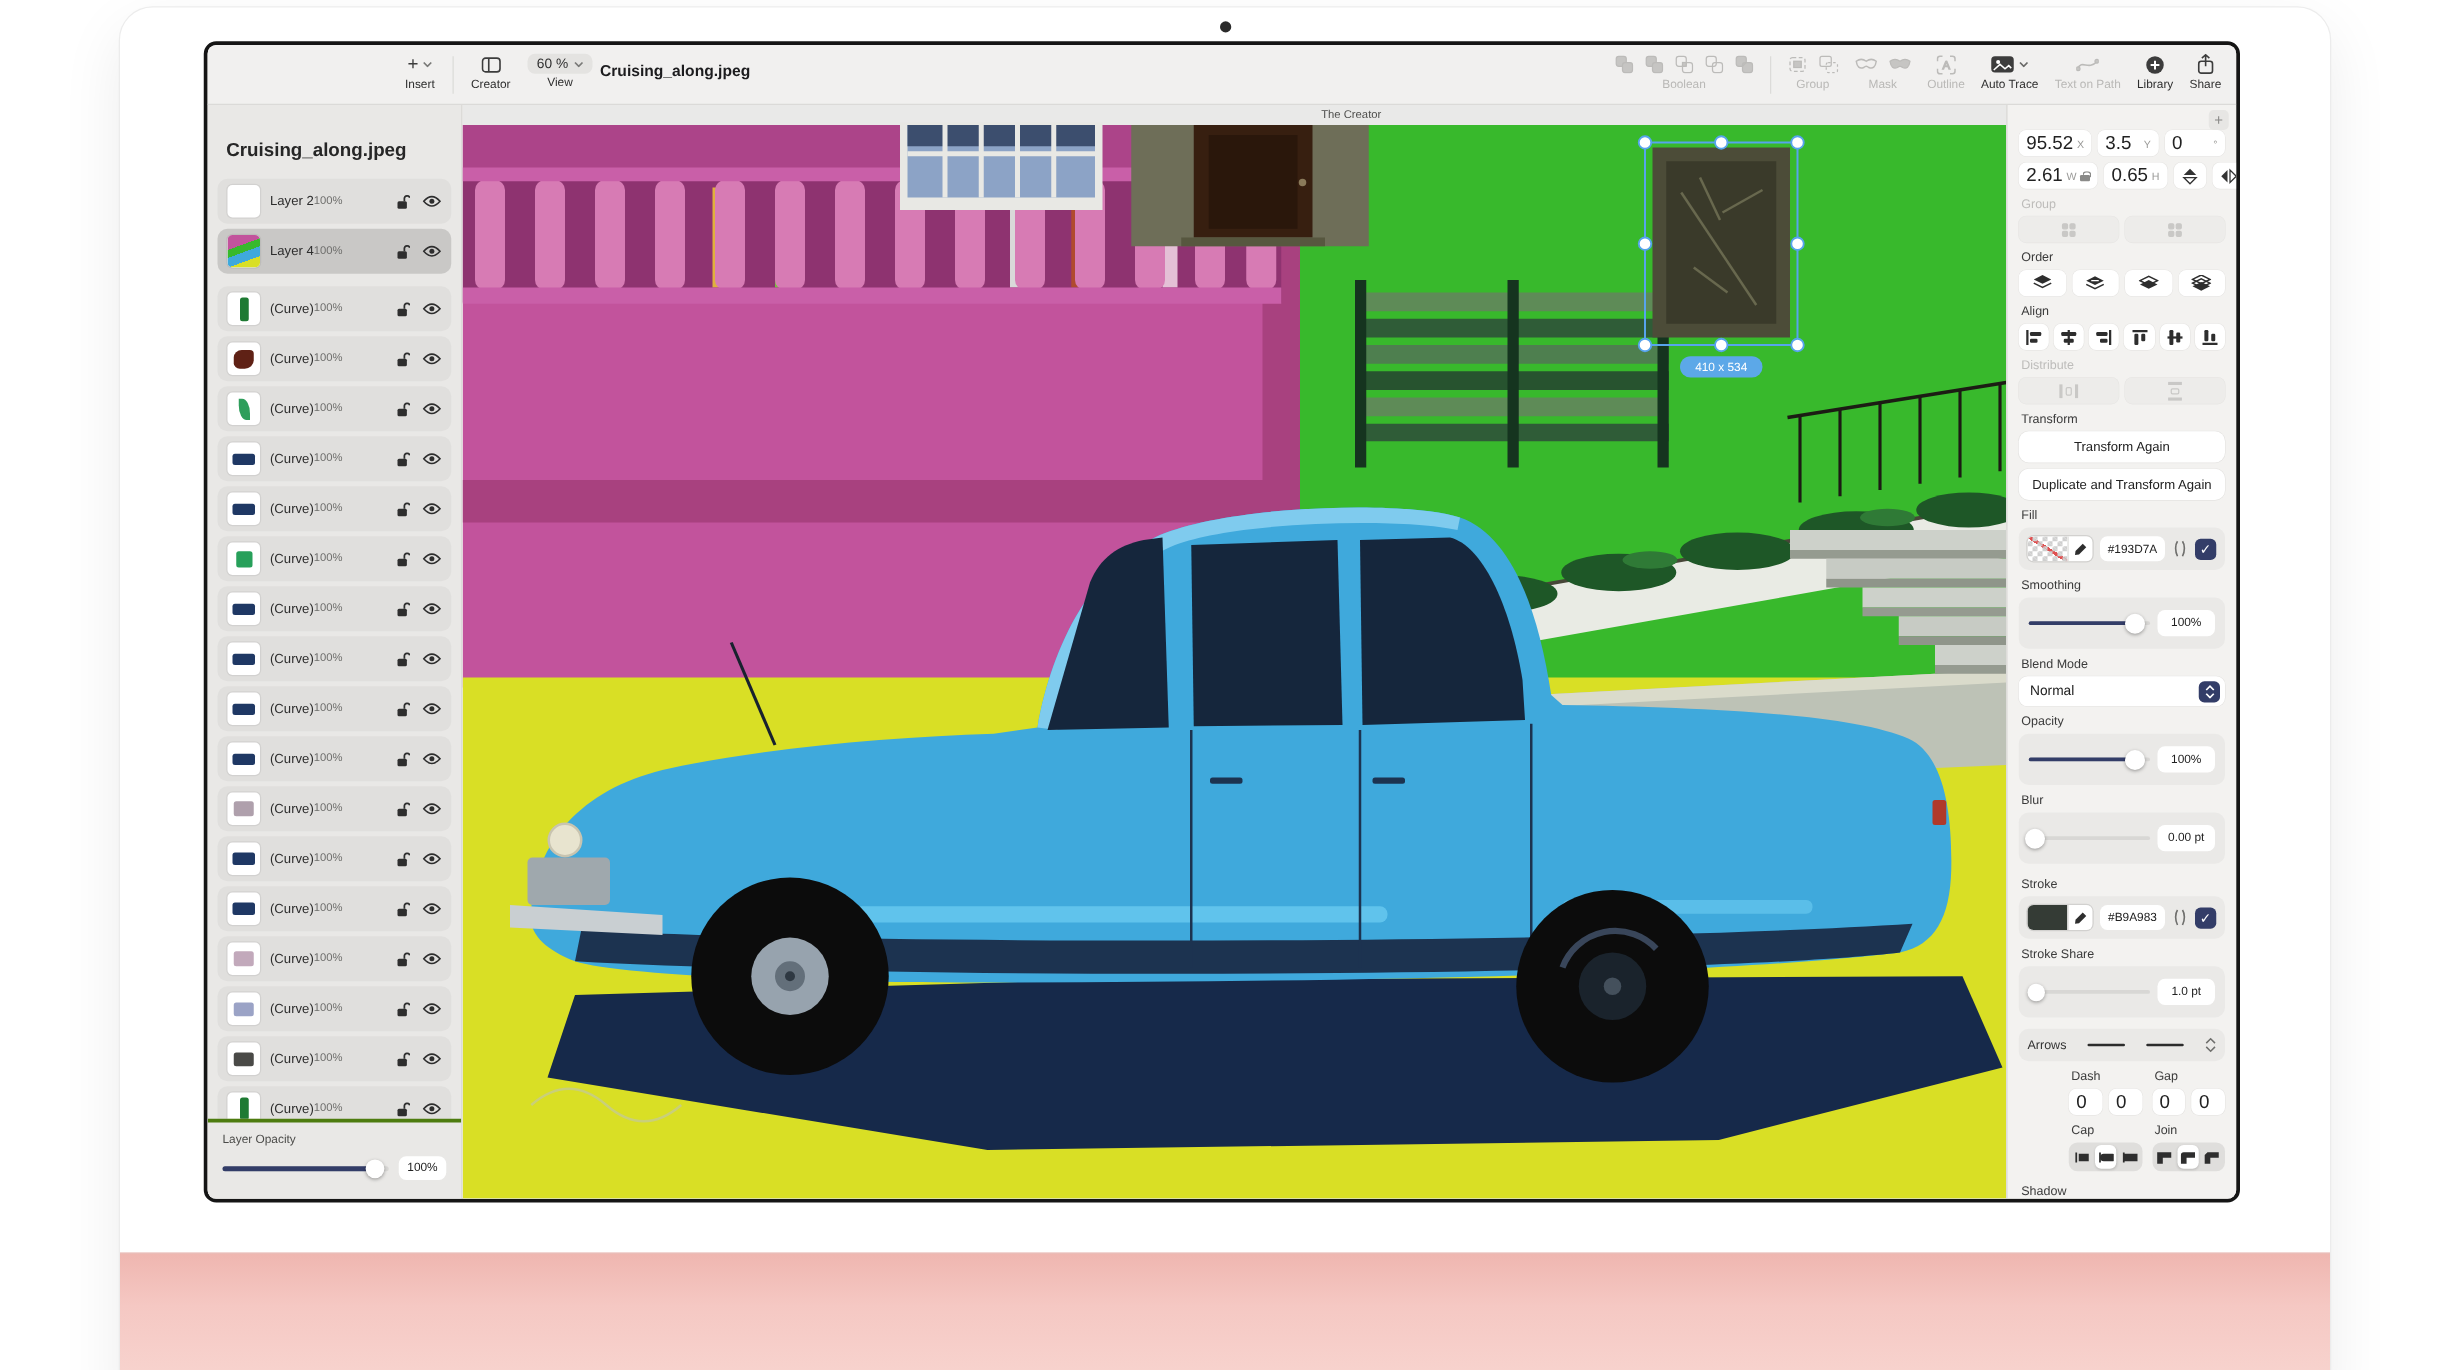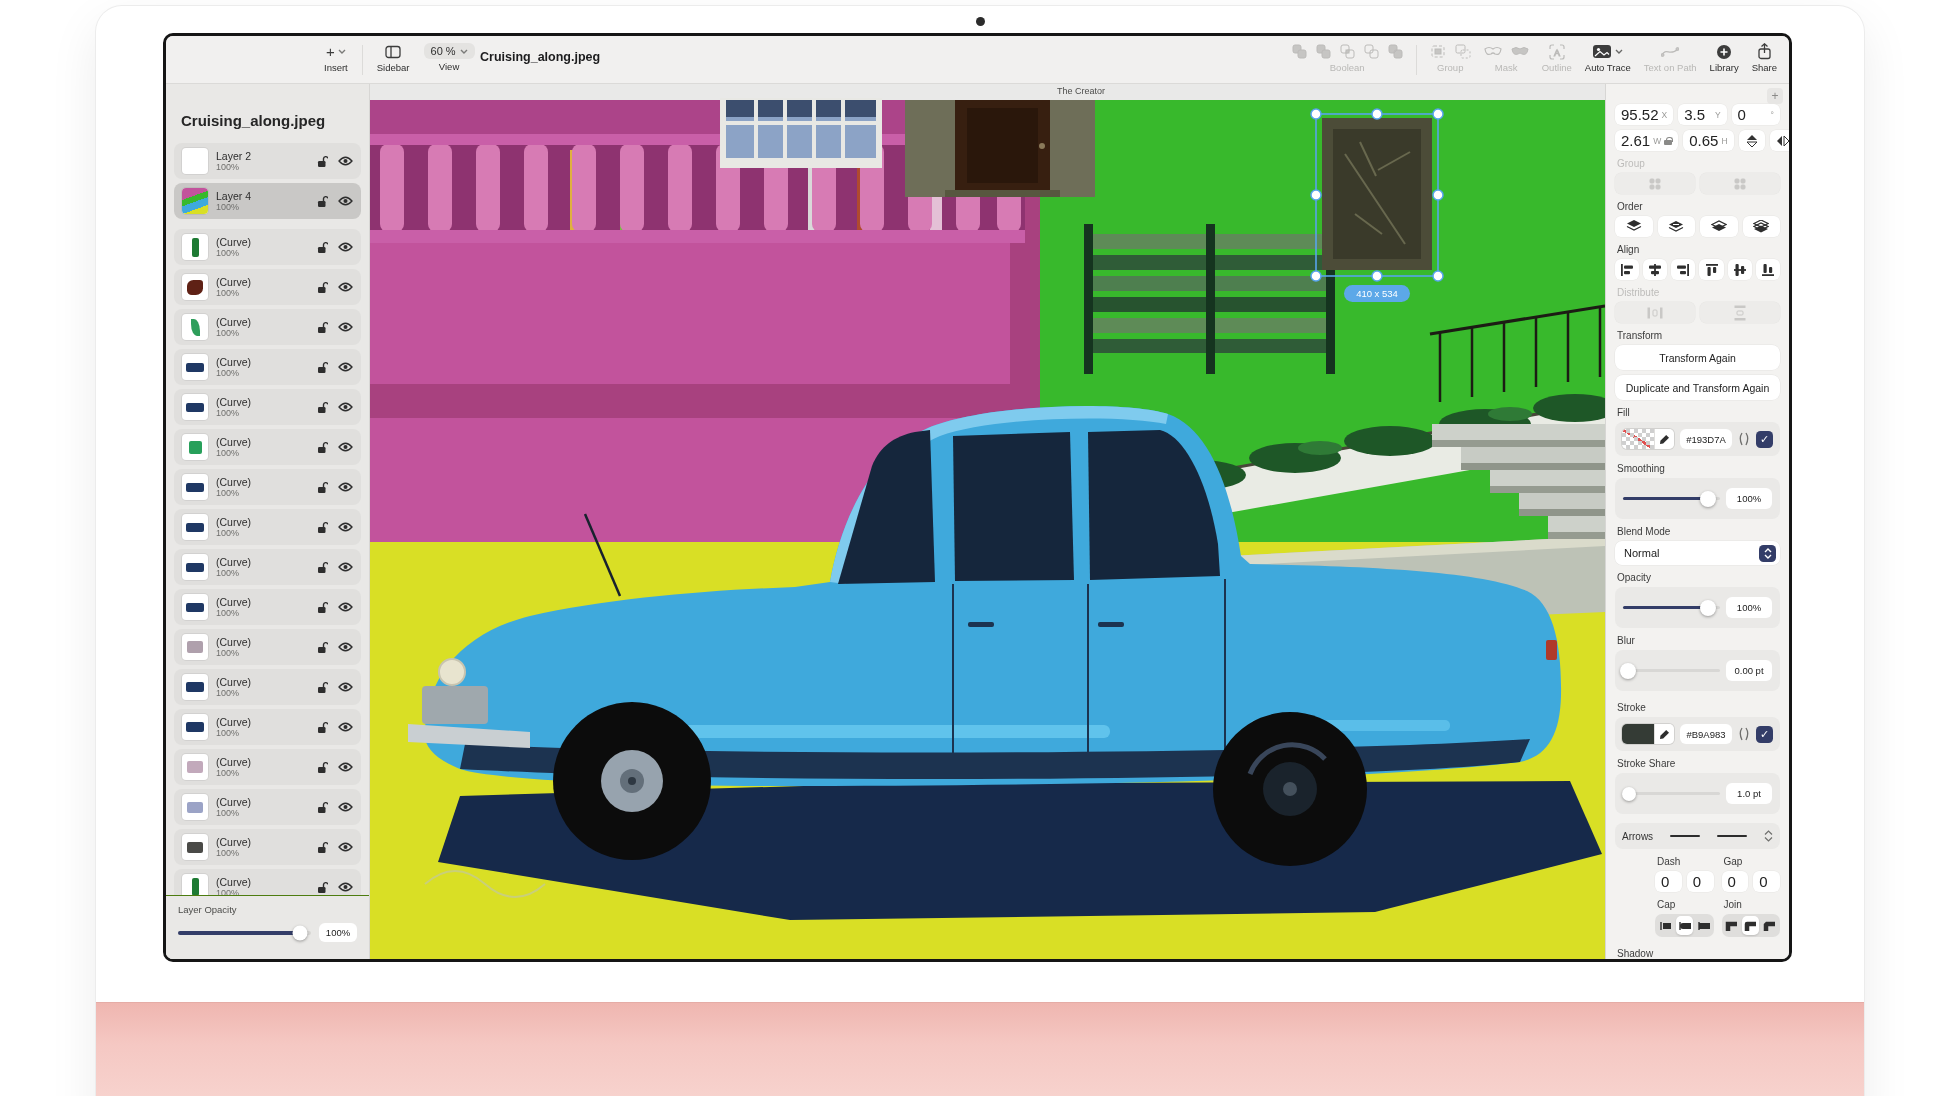--- a/index.html
+++ b/index.html
@@ -40,25 +40,25 @@
   
   .sidebar{width:204px;flex:0 0 204px;background:#E9E8E6;border-right:1px solid #D7D6D4;position:relative;overflow:hidden;}
   .sb-title{margin:28px 0 14px 15px;font-size:15px;font-weight:bold;color:#262626;}
   .layer-list{display:flex;flex-direction:column;gap:4px;padding:0 8px;}
   .layer-row{height:36px;border-radius:8px;background:#E0DFDD;display:flex;align-items:center;padding:0 8px;gap:8px;}
   .layer-row.selected{background:#C9C8C6;}
   .layer-gap{height:6px;}
   .thumb{width:26px;height:26px;background:#fff;border-radius:4px;box-shadow:0 0 0 1px rgba(0,0,0,.06);display:flex;align-items:center;justify-content:center;overflow:hidden;flex:0 0 26px;}
   .thumb-art{width:100%;height:100%;background:
     linear-gradient(160deg,#c2539c 0 34%,#38b92c 34% 52%,#3fa9dc 52% 74%,#d9df25 74%);}
-  .layer-meta{flex:1;display:flex;flex-direction:column;line-height:1.15;}
+  .layer-meta{flex:1;display:flex;flex-direction:row;line-height:1.15;}
   .layer-name{font-size:10.5px;color:#2d2d2d;}
   .layer-op{font-size:9px;color:#6f6f6d;}
   .row-icons{display:flex;gap:10px;align-items:center;}
-  .sb-footer{position:absolute;left:0;right:0;bottom:0;height:64px;background:#E9E8E6;border-top:1px solid #4d7c0f;padding:8px 12px 0 12px;}
+  .sb-footer{position:absolute;left:0;right:0;bottom:0;height:64px;background:#E9E8E6;border-top:3px solid #4d7c0f;padding:8px 12px 0 12px;}
   .sb-footer-lbl{font-size:9.5px;color:#4c4c4a;margin-bottom:8px;}
   .sb-footer-row{display:flex;align-items:center;gap:8px;}
 
   
   .canvas{flex:1;position:relative;background:#E9E9E8;overflow:hidden;}
   .artboard-title{position:absolute;top:2px;left:631px;width:160px;text-align:center;font-size:9px;color:#4d4d4b;}
   .canvas svg{position:absolute;left:0;top:0;}
 
   
   .inspector{width:184px;flex:0 0 184px;background:#F3F2F0;border-left:1px solid #D7D6D4;padding:8px 9px 0 9px;position:relative;overflow:hidden;font-size:10px;color:#333;}
@@ -128,21 +128,21 @@
           <div class="tb-lbl">Insert</div>
         </div>
         <div class="tb-div"></div>
         <div class="tb-item">
           <div class="tb-ico">
             <svg width="16" height="14" viewBox="0 0 16 14">
                 <rect x="1" y="1.5" width="14" height="11" rx="2.5" fill="none" stroke="#3c3c3c" stroke-width="1.3"></rect>
                 <line x1="6" y1="1.5" x2="6" y2="12.5" stroke="#3c3c3c" stroke-width="1.3"></line>
               </svg>
           </div>
-          <div class="tb-lbl">Sidebar</div>
+          <div class="tb-lbl">Creator</div>
         </div>
         <div class="tb-item">
           <div class="zoom-pill">
               <span>60 %</span>
             <svg width="8" height="5" viewBox="0 0 8 5">
                 <path d="M1 1 L4 4 L7 1" fill="none" stroke="#7a7a78" stroke-width="1.4"></path>
               </svg>
           </div>
           <div class="tb-lbl">View</div>
         </div>

